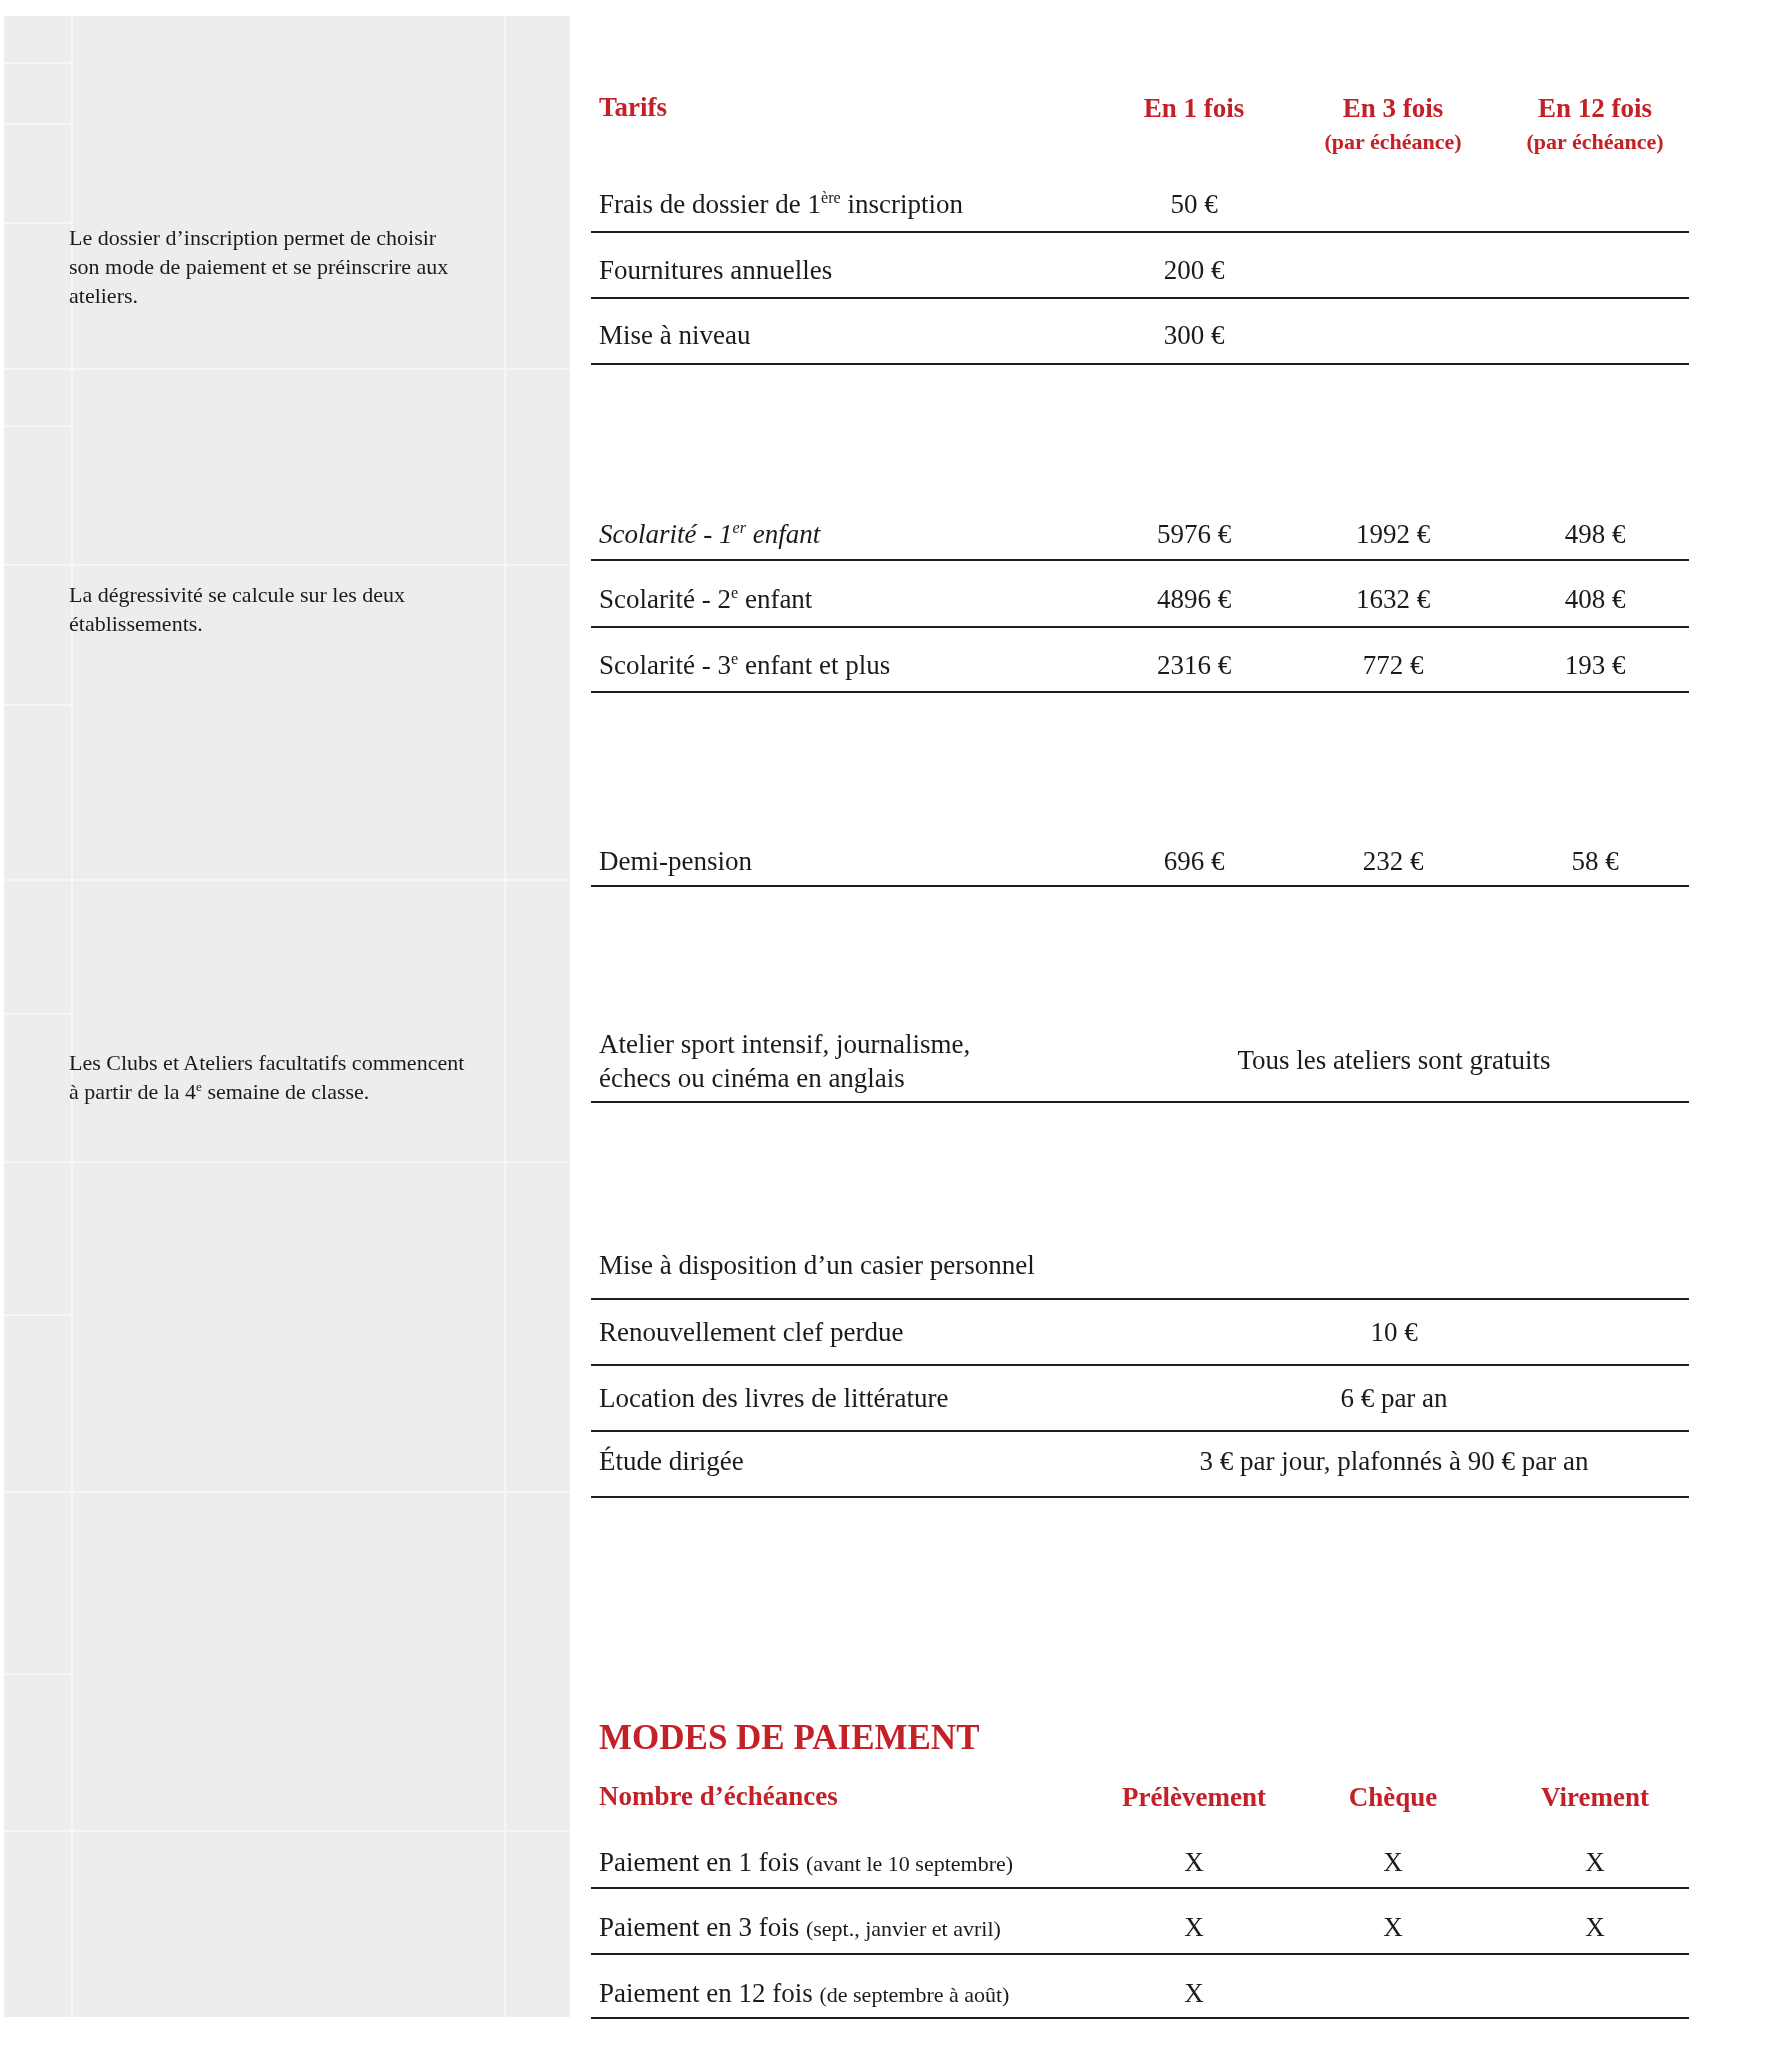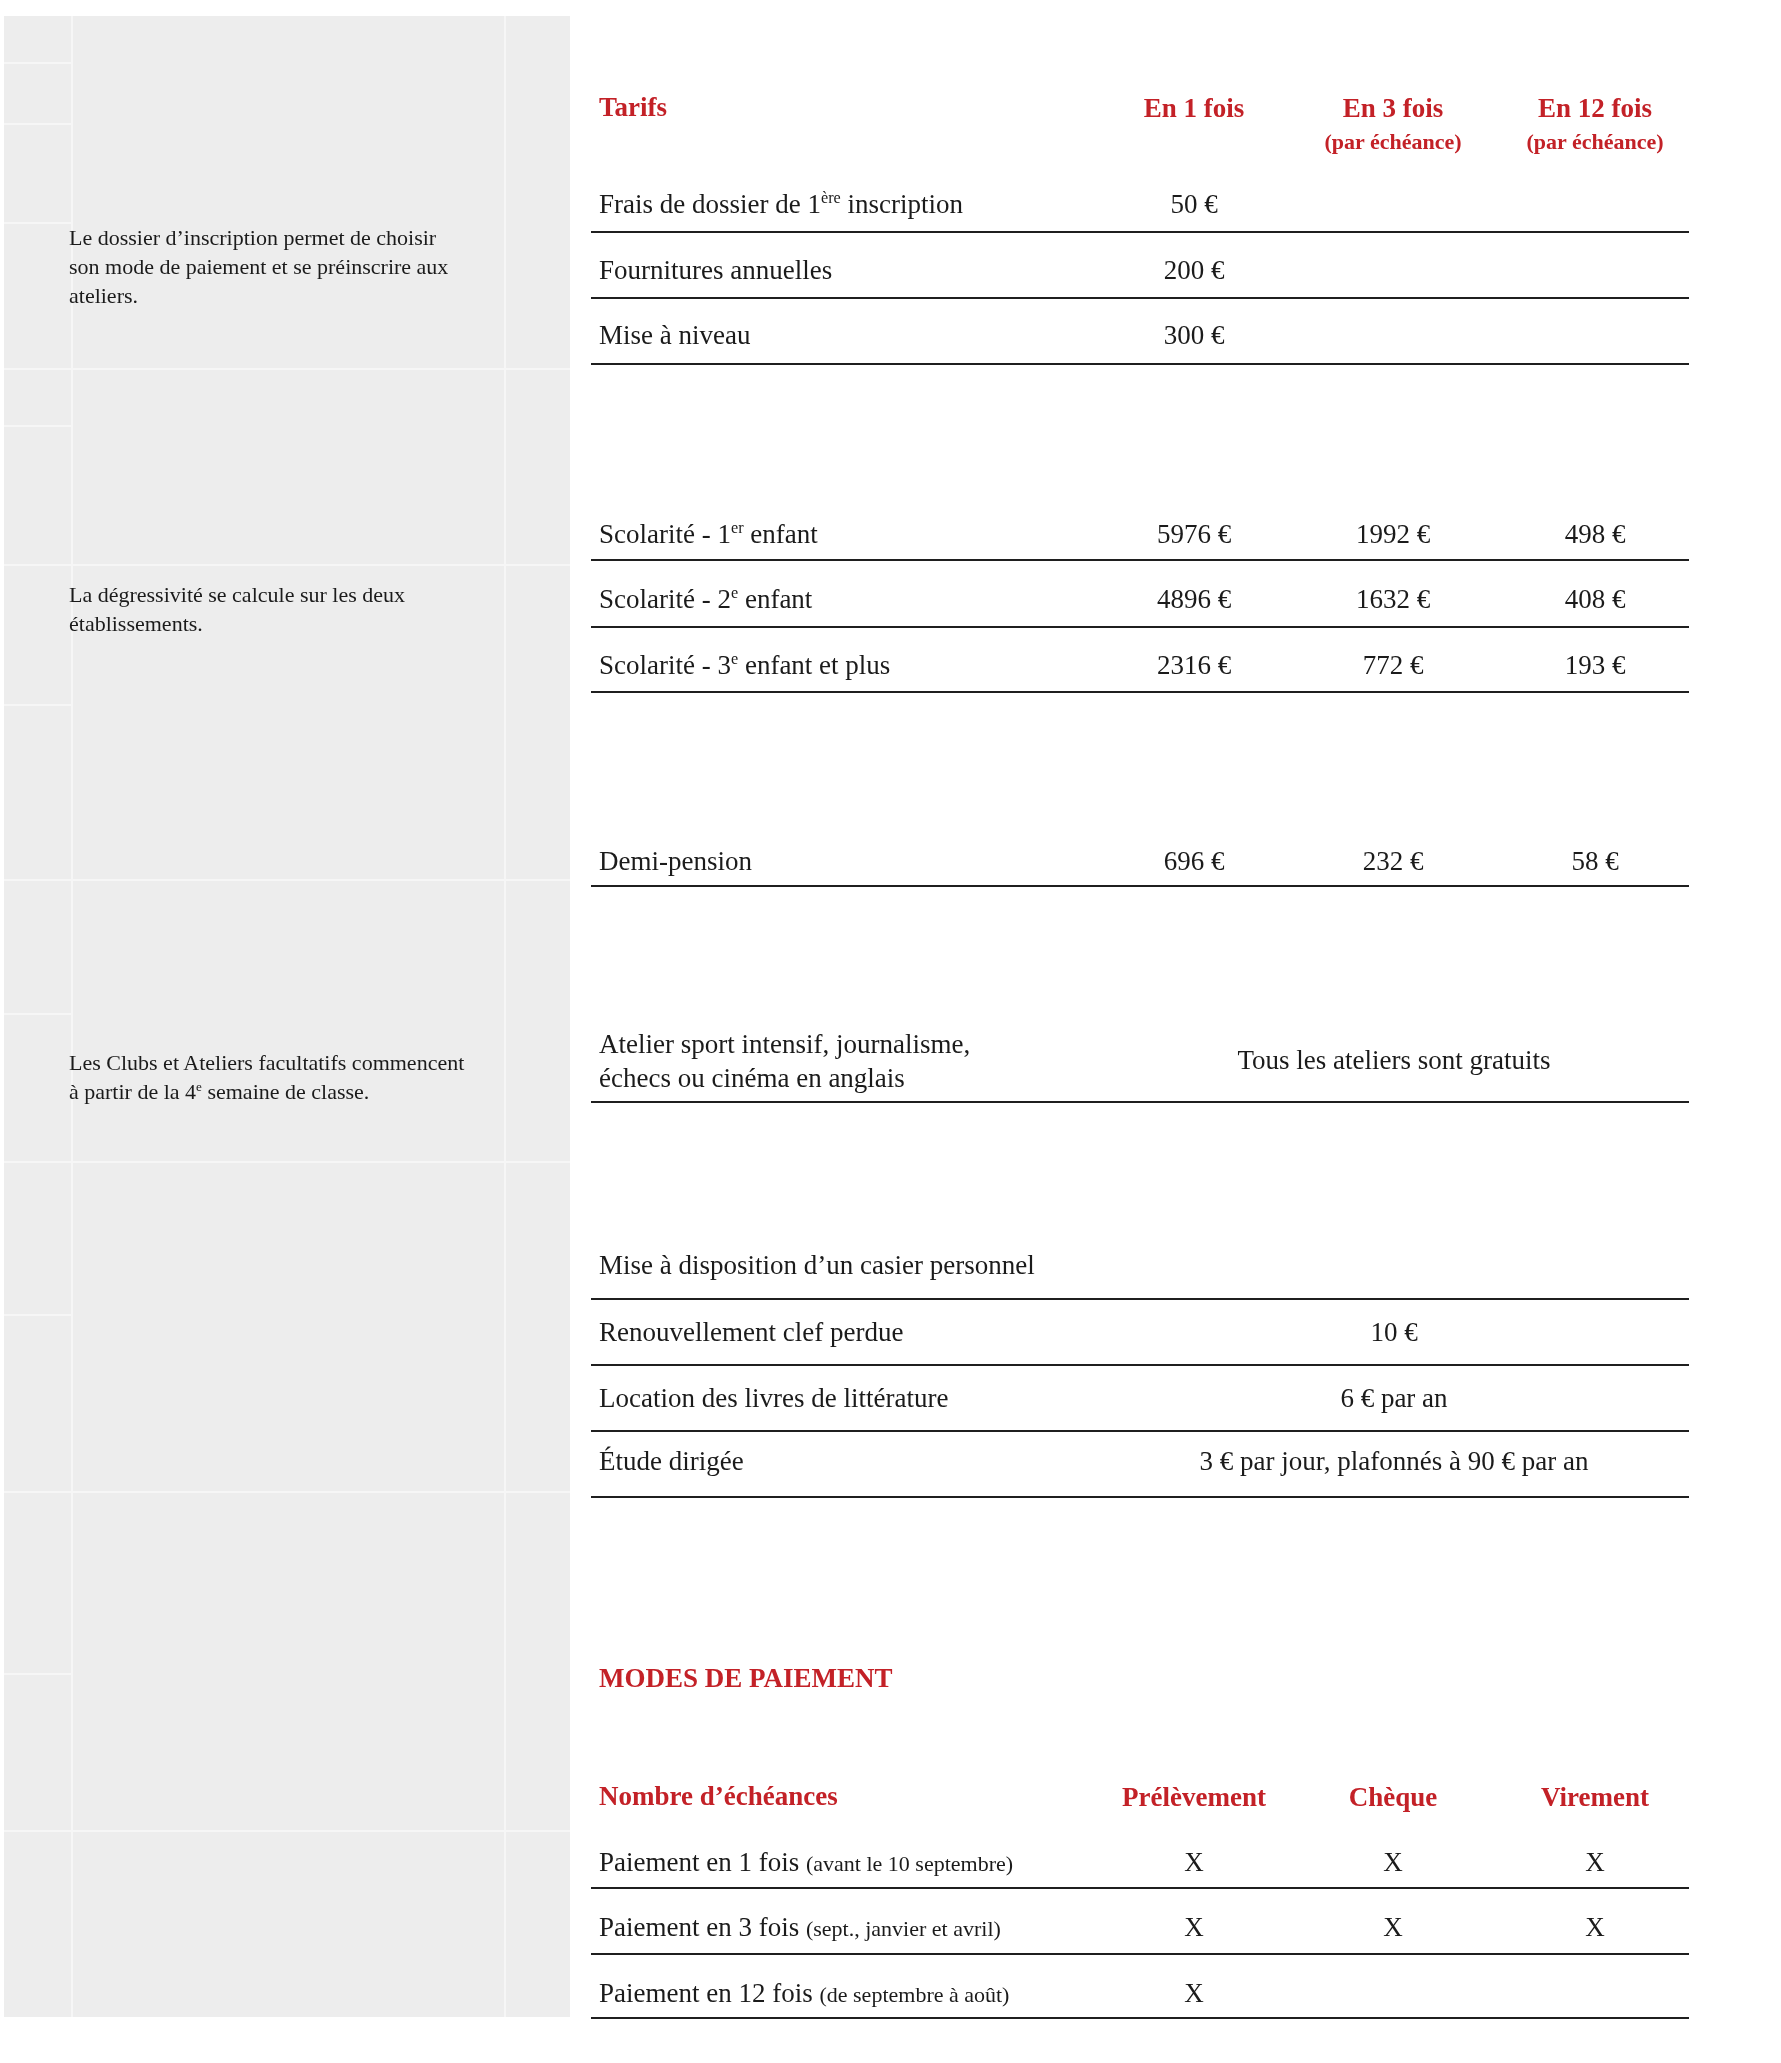--- a/index.html
+++ b/index.html
@@ -83,21 +83,21 @@
   <div class="hline" style="top:231px;"></div>
 
   <div class="row-label" style="top:254px;"><span>Fournitures annuelles</span></div>
   <div class="cell c1" style="top:254px;">200 €</div>
   <div class="hline" style="top:297px;"></div>
 
   <div class="row-label" style="top:319px;"><span>Mise à niveau</span></div>
   <div class="cell c1" style="top:319px;">300 €</div>
   <div class="hline" style="top:363px;"></div>
 
-  <div class="row-label" style="top:518px;"><span>Scolarité - 1</span><sup>er</sup><span> enfant</span></div>
+  <div class="row-label" style="top:518px;font-style:italic;"><span>Scolarité - 1</span><sup>er</sup><span> enfant</span></div>
   <div class="cell c1" style="top:518px;">5976 €</div>
   <div class="cell c2" style="top:518px;">1992 €</div>
   <div class="cell c3" style="top:518px;">498 €</div>
   <div class="hline" style="top:559px;"></div>
 
   <div class="row-label" style="top:583px;"><span>Scolarité - 2</span><sup>e</sup><span> enfant</span></div>
   <div class="cell c1" style="top:583px;">4896 €</div>
   <div class="cell c2" style="top:583px;">1632 €</div>
   <div class="cell c3" style="top:583px;">408 €</div>
   <div class="hline" style="top:626px;"></div>
@@ -127,21 +127,21 @@
   <div class="hline" style="top:1364px;"></div>
 
   <div class="row-label" style="top:1382px;">Location des livres de littérature</div>
   <div class="cell cwide" style="top:1382px;">6 € par an</div>
   <div class="hline" style="top:1430px;"></div>
 
   <div class="row-label" style="top:1445px;">Étude dirigée</div>
   <div class="cell cwide" style="top:1445px;">3 € par jour, plafonnés à 90 € par an</div>
   <div class="hline" style="top:1496px;"></div>
 
-  <div class="title" style="top:1663px;font-size:27px;">MODES DE PAIEMENT</div>
+  <div class="title" style="top:1718px;font-size:35px;">MODES DE PAIEMENT</div>
 
   <div class="th" style="left:599px;top:1781px;">Nombre d’échéances</div>
   <div class="th cell c1" style="top:1781px;font-weight:bold;color:var(--accent_red);">Prélèvement</div>
   <div class="th cell c2" style="top:1781px;font-weight:bold;color:var(--accent_red);">Chèque</div>
   <div class="th cell c3" style="top:1781px;font-weight:bold;color:var(--accent_red);">Virement</div>
 
   <div class="row-label" style="top:1846px;"><span>Paiement en 1 fois </span><span class="small-inline">(avant le 10 septembre)</span></div>
   <div class="cell c1" style="top:1846px;">X</div>
   <div class="cell c2" style="top:1846px;">X</div>
   <div class="cell c3" style="top:1846px;">X</div>

